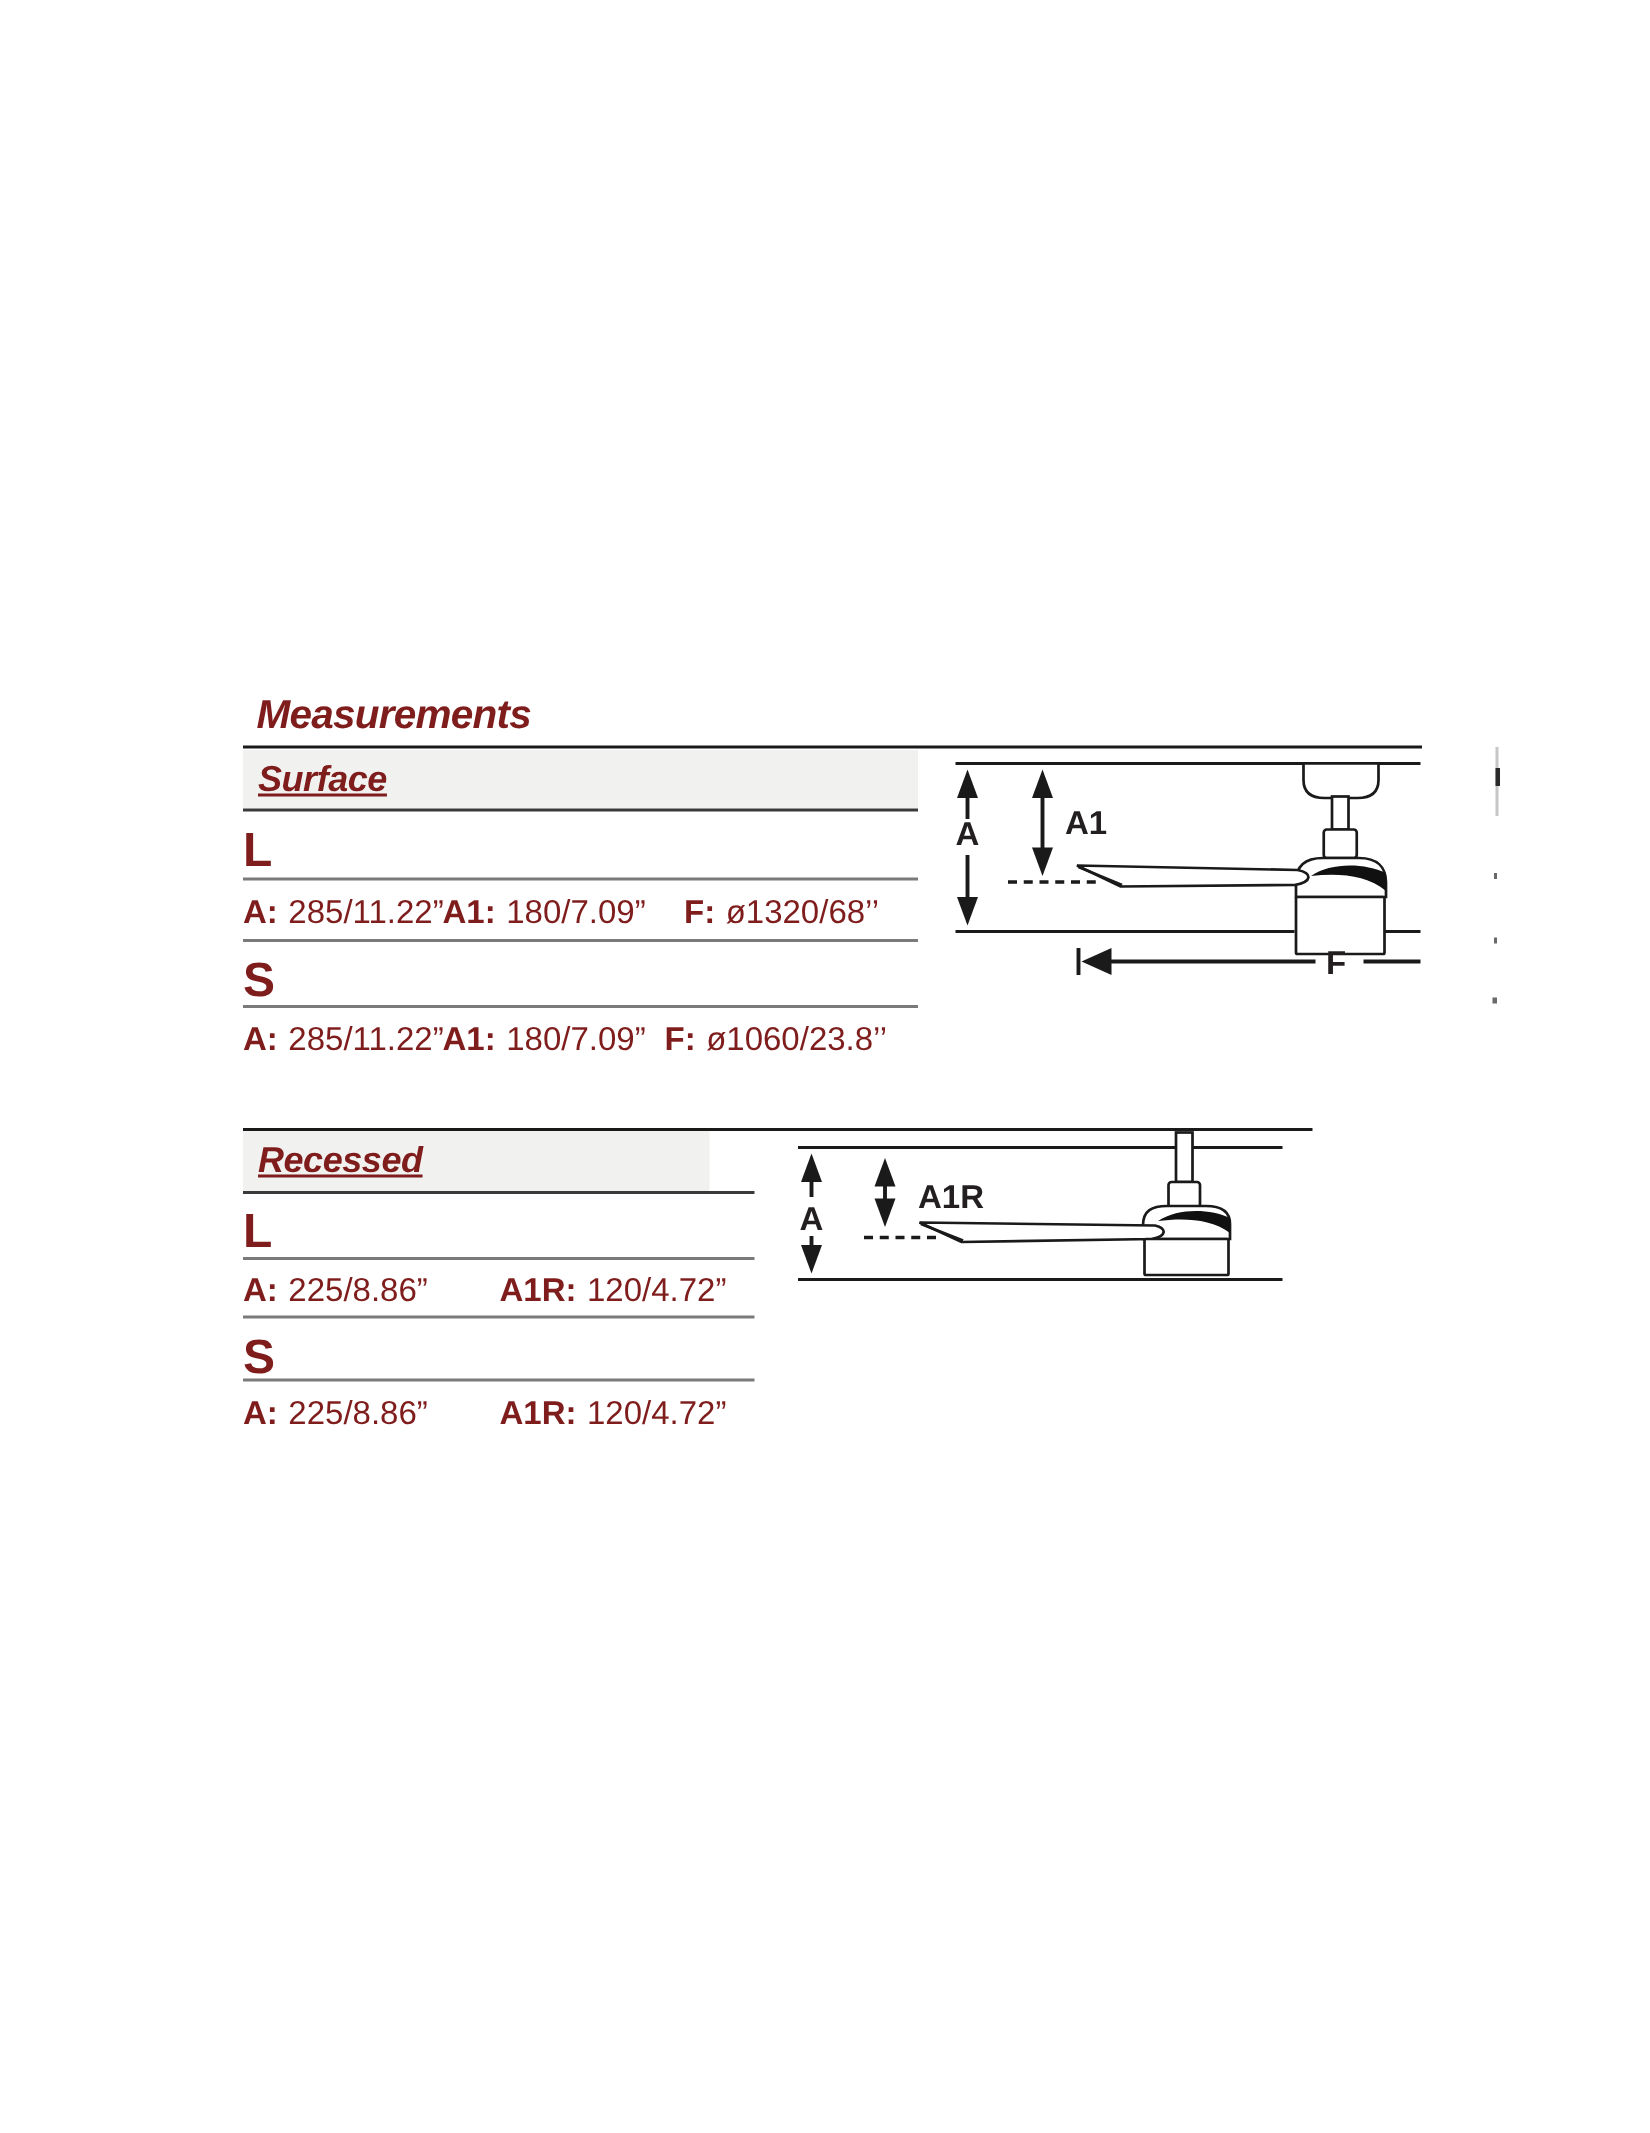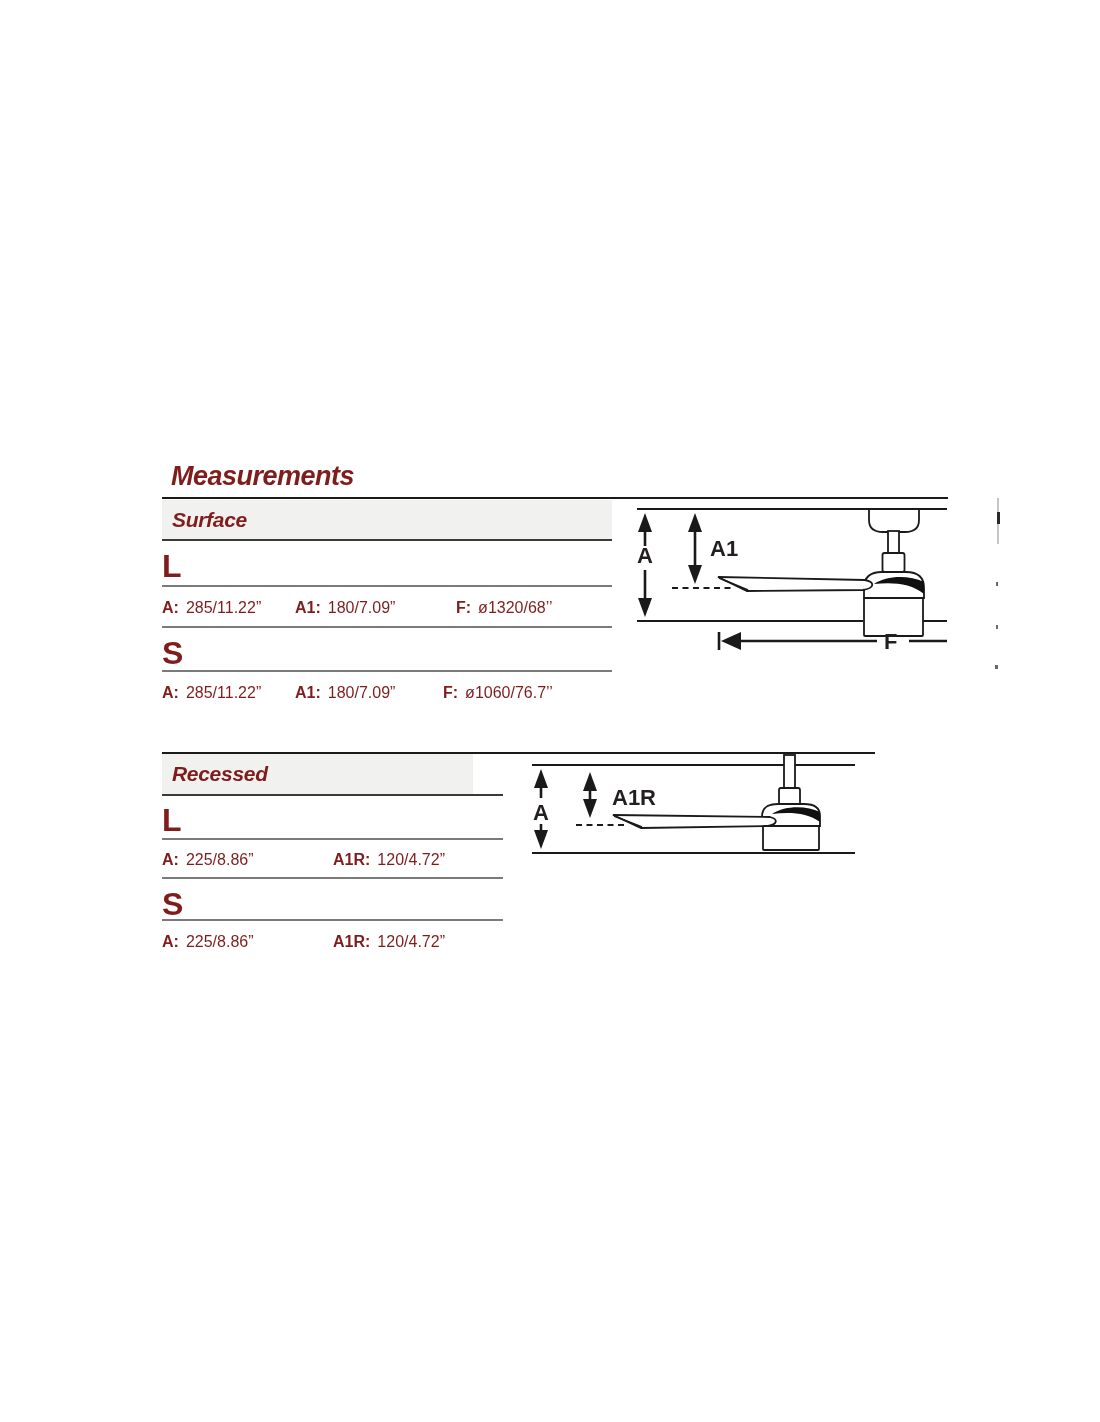--- a/index.html
+++ b/index.html
@@ -4,23 +4,23 @@
 <style>
   html,body{margin:0;padding:0;background:#fff;}
   .page{position:relative;width:1100px;height:1422px;background:#ffffff;overflow:hidden;
         font-family:"Liberation Sans", sans-serif;color:#7f1d1d;}
   .abs{position:absolute;}
   .page-title{font-size:27px;font-weight:bold;font-style:italic;letter-spacing:-0.5px;}
   .rule{position:absolute;background:#7a7a7a;}
   .rule.dark{background:#1a1a1a;}
   .rule.mid{background:#3a3a3a;}
   .hdr-bar{position:absolute;background:#f1f1f0;display:flex;align-items:center;padding-left:10px;box-sizing:border-box;}
-  .hdr-bar span{font-size:21px;font-weight:bold;font-style:italic;letter-spacing:-0.3px;}
+  .hdr-bar span{font-size:24px;font-weight:bold;font-style:italic;letter-spacing:-0.3px;text-decoration:underline;}
   .variant-name{position:absolute;font-size:32px;font-weight:bold;line-height:32px;}
-  .mrow{position:absolute;height:24px;font-size:16px;line-height:24px;white-space:nowrap;}
+  .mrow{position:absolute;height:24px;font-size:22px;line-height:24px;white-space:nowrap;}
   .pair{position:absolute;top:0;}
   .mlabel{font-weight:bold;margin-right:7px;}
   .mval{font-weight:normal;}
   svg{position:absolute;overflow:visible;}
   svg .ln{stroke:#1a1a1a;stroke-width:2;fill:none;}
   svg .ln-thin{stroke:#1a1a1a;stroke-width:1.8;fill:none;}
   svg .shaft{stroke:#1a1a1a;stroke-width:2.6;fill:none;}
   svg .tri{fill:#1a1a1a;stroke:none;}
   svg .dash{stroke:#1a1a1a;stroke-width:2.2;stroke-dasharray:6 4.5;fill:none;}
   svg .part{fill:#ffffff;stroke:#1a1a1a;stroke-width:1.8;}
@@ -63,21 +63,21 @@
     <div class="rule" style="left:162px;top:670px;width:450px;height:1.5px;"></div>
 
     <div class="mrow" style="left:162px;top:681px;width:450px;">
       <span class="pair" style="left:0px;">
         <b class="mlabel">A:</b><span class="mval">285/11.22”</span>
       </span>
       <span class="pair" style="left:133px;">
         <b class="mlabel">A1:</b><span class="mval">180/7.09”</span>
       </span>
       <span class="pair" style="left:281px;">
-        <b class="mlabel">F:</b><span class="mval">ø1060/76.7’’</span>
+        <b class="mlabel">F:</b><span class="mval">ø1060/23.8’’</span>
       </span>
     </div>
 
     <svg style="left:617px;top:490px;" width="383" height="170" viewBox="0 0 383 170">
 
       <line class="ln" x1="20" y1="19" x2="330" y2="19"></line>
 
       <polygon class="tri" points="28,23 21,42 35,42"></polygon>
       <line class="shaft" x1="28" y1="40" x2="28" y2="56"></line>
       <text class="dlabel" x="28" y="73" text-anchor="middle">A</text>

